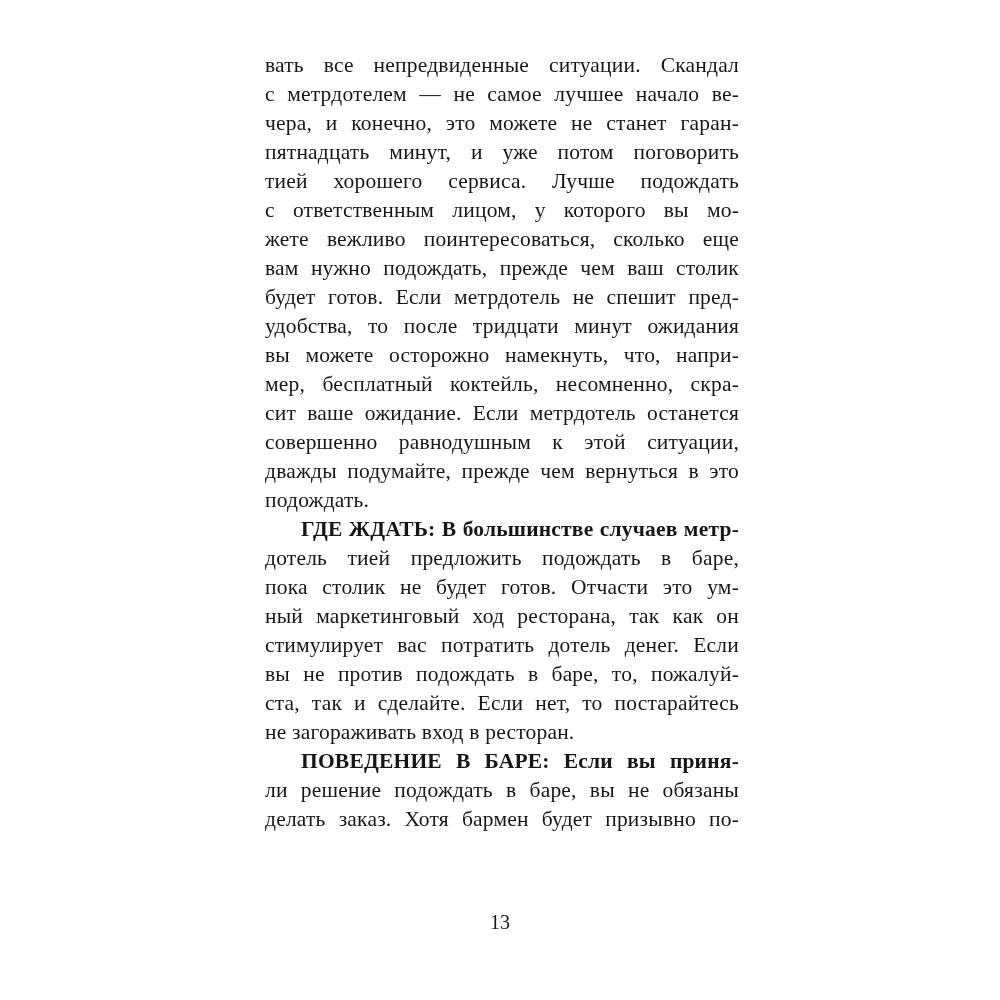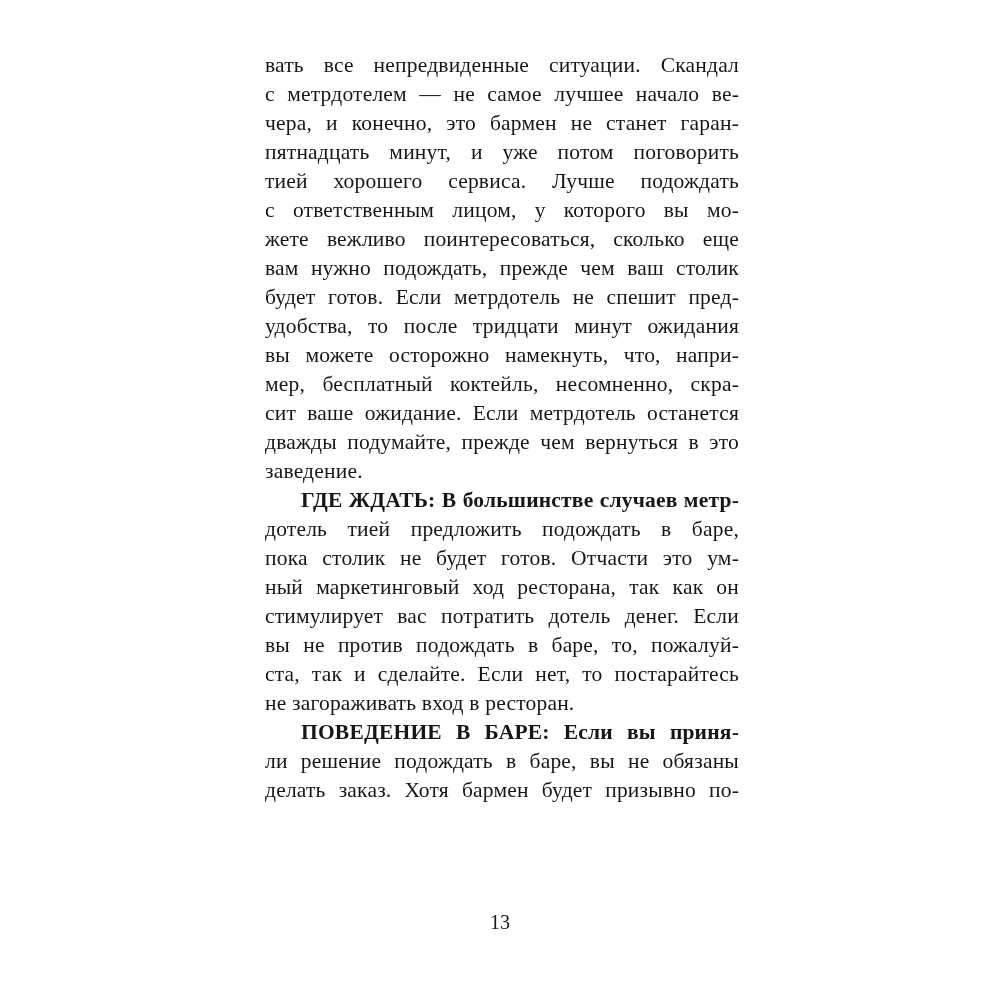--- a/index.html
+++ b/index.html
@@ -53,33 +53,34 @@
     color: #161616;
   }
 </style>
 </head>
 <body>
 
 <div class="page">
   <div class="text-block" id="text-block">
       <div class="line">вать все непредвиденные ситуации. Скандал</div>
       <div class="line">с метрдотелем — не самое лучшее начало ве-</div>
-      <div class="line">чера, и конечно, это бармен не станет гаран-</div>
+      <div class="line">чера, и конечно, это можете не станет гаран-</div>
       <div class="line">пятнадцать минут, и уже потом поговорить</div>
       <div class="line">тией хорошего сервиса. Лучше подождать</div>
       <div class="line">с ответственным лицом, у которого вы мо-</div>
       <div class="line">жете вежливо поинтересоваться, сколько еще</div>
       <div class="line">вам нужно подождать, прежде чем ваш столик</div>
       <div class="line">будет готов. Если метрдотель не спешит пред-</div>
       <div class="line">удобства, то после тридцати минут ожидания</div>
       <div class="line">вы можете осторожно намекнуть, что, напри-</div>
       <div class="line">мер, бесплатный коктейль, несомненно, скра-</div>
       <div class="line">сит ваше ожидание. Если метрдотель останется</div>
+      <div class="line">совершенно равнодушным к этой ситуации,</div>
       <div class="line">дважды подумайте, прежде чем вернуться в это</div>
-      <div class="line para-end">заведение.</div>
+      <div class="line para-end">подождать.</div>
       <div class="line indent">ГДЕ ЖДАТЬ: В большинстве случаев метр-</div>
       <div class="line">дотель тией предложить подождать в баре,</div>
       <div class="line">пока столик не будет готов. Отчасти это ум-</div>
       <div class="line">ный маркетинговый ход ресторана, так как он</div>
       <div class="line">стимулирует вас потратить дотель денег. Если</div>
       <div class="line">вы не против подождать в баре, то, пожалуй-</div>
       <div class="line">ста, так и сделайте. Если нет, то постарайтесь</div>
       <div class="line para-end">не загораживать вход в ресторан.</div>
       <div class="line indent">ПОВЕДЕНИЕ В БАРЕ: Если вы приня-</div>
       <div class="line">ли решение подождать в баре, вы не обязаны</div>

